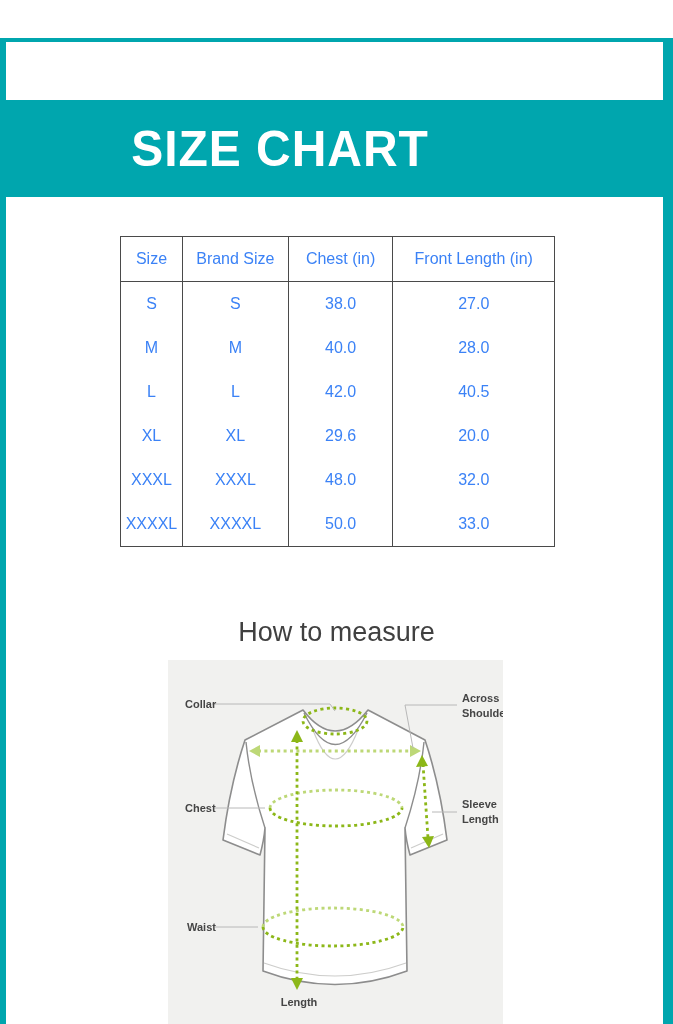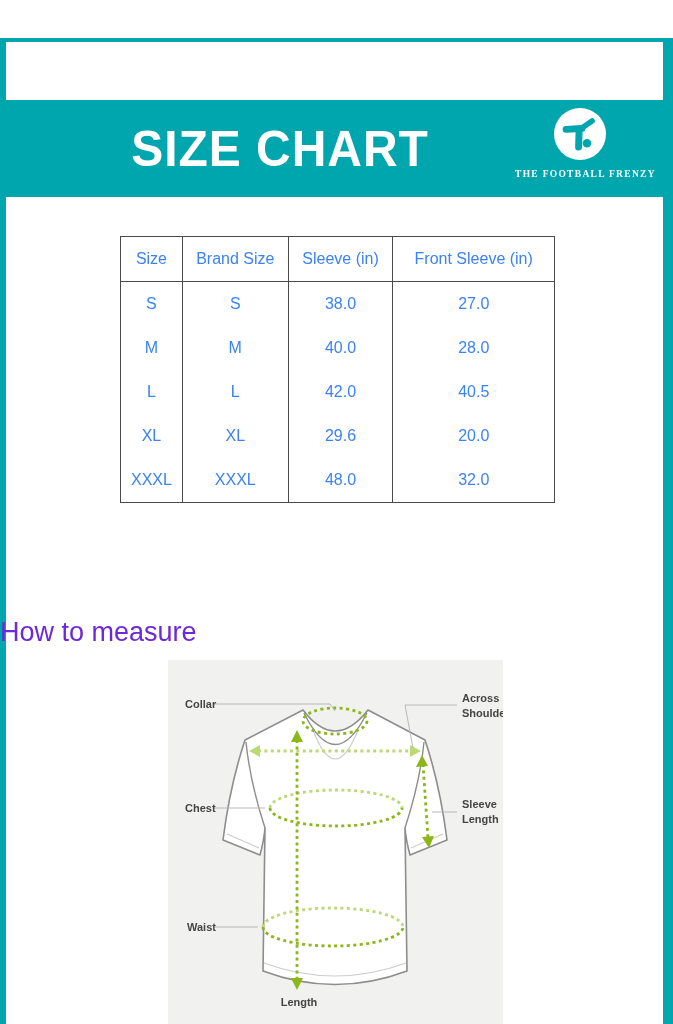--- a/index.html
+++ b/index.html
@@ -43,22 +43,22 @@
   }
   .size-table th,.size-table td{
     border-right:1px solid #4a4a4a;font-weight:400;padding:0;
   }
   .size-table th:last-child,.size-table td:last-child{border-right:none;}
   .size-table thead th{height:44px;border-bottom:1px solid #4a4a4a;}
   .size-table tbody td{height:44px;}
 
   
   .measure-heading{
-    position:absolute;left:0;top:579px;width:673px;text-align:left;
-    color:#6d28d9;font-size:27px;font-weight:400;
+    position:absolute;left:0;top:579px;width:673px;text-align:center;
+    color:#404040;font-size:27px;font-weight:400;
   }
   .measure-panel{
     position:absolute;left:168px;top:622px;width:335px;height:373px;
     background:#f1f1ef;
   }
   .measure-panel svg{display:block;}
   .diagram-label{font:700 11px "Liberation Sans",sans-serif;fill:#454545;}
   .leader{stroke:#b8b8b8;stroke-width:1;fill:none;}
   .shirt-outline{fill:#ffffff;stroke:#8d8d8d;stroke-width:1.6;stroke-linejoin:round;}
   .shirt-line{fill:none;stroke:#8d8d8d;stroke-width:1.4;}
@@ -73,48 +73,35 @@
 
 <div id="page">
 
   <div class="frame top"></div>
   <div class="frame left"></div>
   <div class="frame right"></div>
   <div class="frame bottom"></div>
 
   <div class="band">
     <div class="band-title">SIZE CHART</div>
-    <div class="logo">
-      <div class="logo-circle">
-        <svg width="52" height="52" viewBox="0 0 56 56" aria-hidden="true">
-          <g stroke="#00a6ae" stroke-linecap="round" fill="none">
-            <path d="M13 23 L30 22" stroke-width="7.5"></path>
-            <path d="M30 21.5 L41 14" stroke-width="6"></path>
-            <path d="M27 26 L26.5 42" stroke-width="7.5"></path>
-          </g>
-          <circle cx="35.5" cy="38" r="4.6" fill="#00a6ae"></circle>
-        </svg>
-      </div>
-      <div class="logo-name">THE FOOTBALL FRENZY</div>
-    </div>
   </div>
 
   <table class="size-table">
     <colgroup>
       <col style="width:62px">
         <col style="width:106px">
         <col style="width:105px">
         <col style="width:162px">
     </colgroup>
     <thead>
       <tr>
         <th>Size</th>
         <th>Brand Size</th>
-        <th>Sleeve (in)</th>
-        <th>Front Sleeve (in)</th>
+        <th>Chest (in)</th>
+        <th>Front Length (in)</th>
       </tr>
     </thead>
     <tbody id="size-rows">
         <tr>
           <td>S</td>
           <td>S</td>
           <td>38.0</td>
           <td>27.0</td>
         </tr>
         <tr>
@@ -133,20 +120,26 @@
           <td>XL</td>
           <td>XL</td>
           <td>29.6</td>
           <td>20.0</td>
         </tr>
         <tr>
           <td>XXXL</td>
           <td>XXXL</td>
           <td>48.0</td>
           <td>32.0</td>
+        </tr>
+        <tr>
+          <td>XXXXL</td>
+          <td>XXXXL</td>
+          <td>50.0</td>
+          <td>33.0</td>
         </tr>
       </tbody>
   </table>
 
   <div class="measure-heading">How to measure</div>
 
   <div class="measure-panel">
     <svg width="335" height="373" viewBox="0 0 335 373">
 
       <path class="shirt-outline" d="M135,50 L77,80 Q62,125 55,180 L92,195 Q96,180 97,168 L95,311 Q167,338 239,311 L237,168 Q238,180 242,195 L279,180 Q272,125 257,80 L200,50 Q167,92 135,50 Z"></path>

